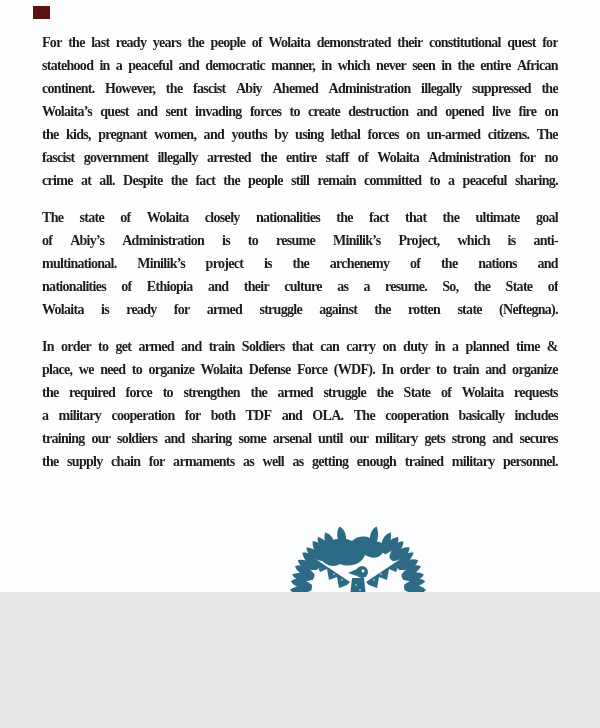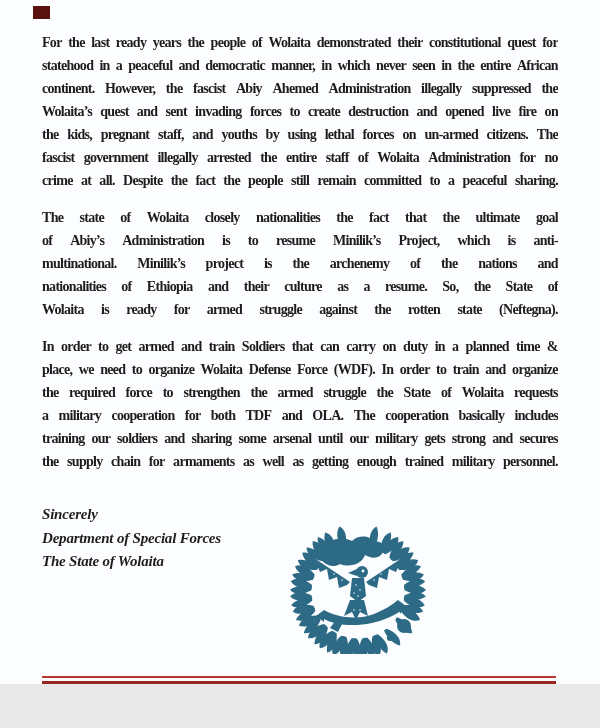--- a/index.html
+++ b/index.html
@@ -1,18 +1,18 @@
 <!DOCTYPE html>
 <html style="--ink: #1d1d1f; --seal: #2d6a86; --footer_red: #a2332b; --rule_top: #b5372e; --rule_bottom: #992822; --watermark: #b4b7bc; --mark: #5a120e;"><head>
 <meta charset="utf-8">
 <style>
   html,body{margin:0;padding:0;background:#e9e9e9;}
   .page{
     position:relative;
-    width:600px;height:684px;
+    width:600px;height:592px;
     margin:0 auto;
     background:#fcfdfe;
     overflow:hidden;
     font-family:"Liberation Serif","DejaVu Serif",serif;
   }
   
   .corner-mark{
     position:absolute;left:33px;top:6px;width:17px;height:13px;
     background:var(--mark,#5a120e);
   }
@@ -139,21 +139,21 @@
           <span>and</span>
           <span>opened</span>
           <span>live</span>
           <span>fire</span>
           <span>on</span>
         </div>
         <div class="jline">
           <span>the</span>
           <span>kids,</span>
           <span>pregnant</span>
-          <span>staff,</span>
+          <span>women,</span>
           <span>and</span>
           <span>youths</span>
           <span>by</span>
           <span>using</span>
           <span>lethal</span>
           <span>forces</span>
           <span>on</span>
           <span>un-armed</span>
           <span>citizens.</span>
           <span>The</span>
@@ -353,25 +353,20 @@
           <span>as</span>
           <span>getting</span>
           <span>enough</span>
           <span>trained</span>
           <span>military</span>
           <span>personnel.</span>
         </div>
       </div>
     </div>
 
-  <div class="signature">
-    <div>Sincerely</div>
-    <div>Department of Special Forces</div>
-    <div>The State of Wolaita</div>
-  </div>
 
   <div class="seal">
     <svg viewBox="0 0 140 132" xmlns="http://www.w3.org/2000/svg">
       <defs>
         <g id="lfp" fill="currentColor">
           <path d="M118 62 C126 55 134 54 139 58 C134 64 124 66 118 65 Z"></path>
           <path d="M118 78 C126 85 134 86 139 82 C134 74 124 74 118 75 Z"></path>
         </g>
       </defs>
 

